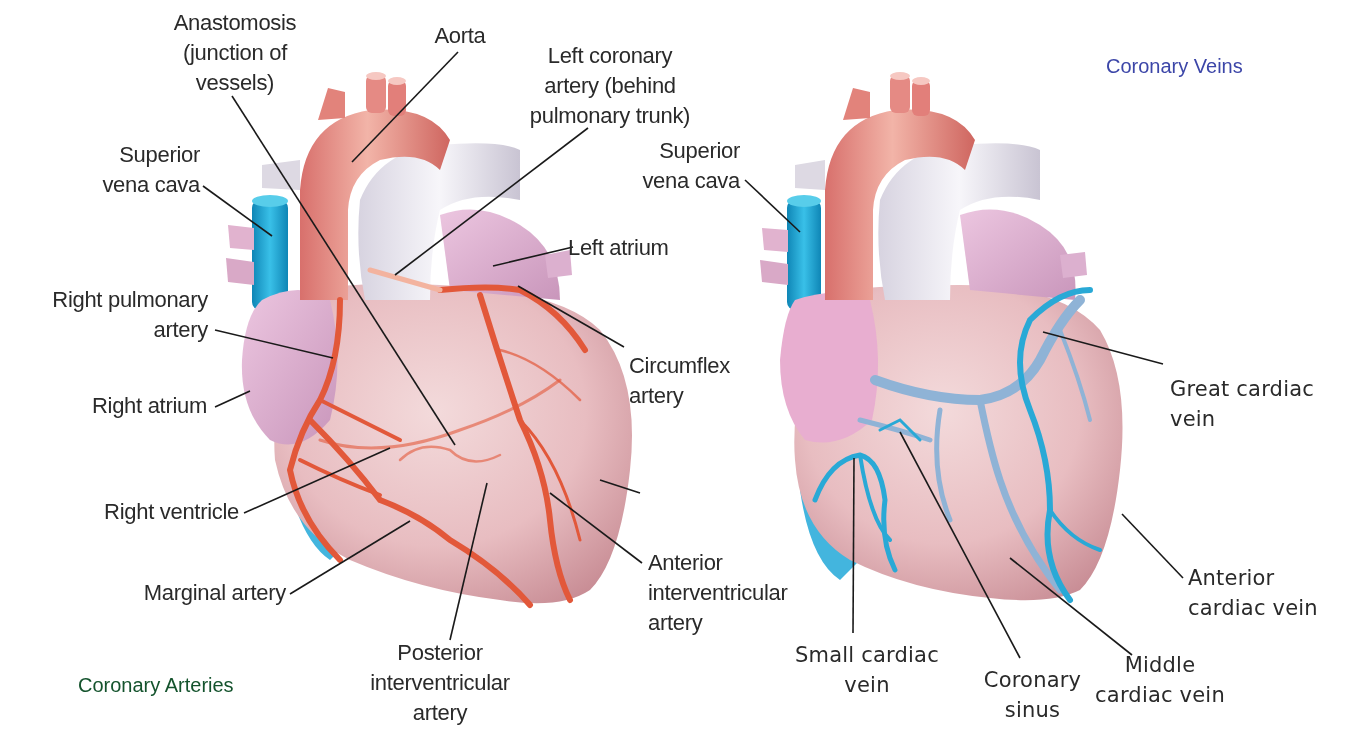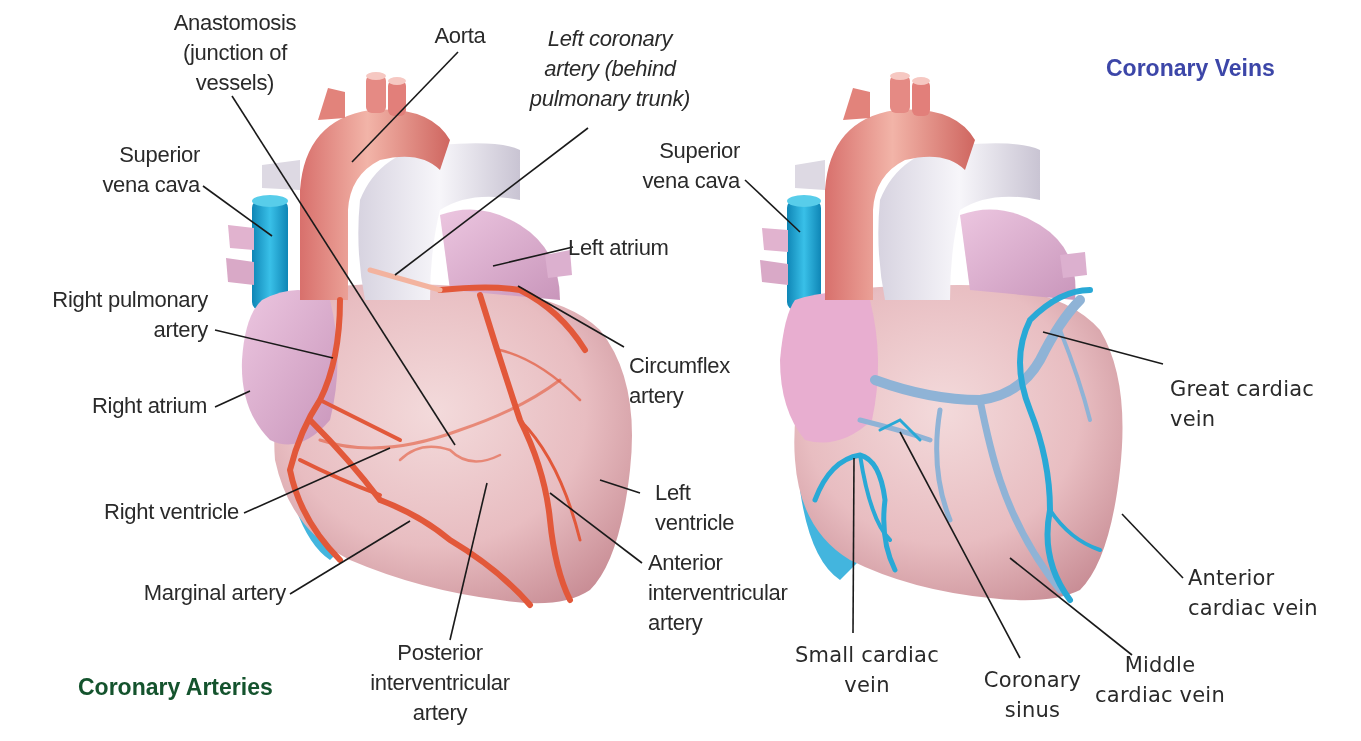--- a/index.html
+++ b/index.html
@@ -5,21 +5,21 @@
   html, body { margin: 0; padding: 0; background: #ffffff; }
   body { width: 1361px; height: 741px; position: relative; overflow: hidden;
          font-family: "Liberation Sans", sans-serif; }
   .stage { position: absolute; left: 0; top: 0; width: 1361px; height: 741px; }
   svg.art { position: absolute; left: 0; top: 0; }
   .lbl { position: absolute; color: #2a2a2a; font-size: 22px; line-height: 30px;
          font-family: "Liberation Sans", sans-serif; white-space: pre; letter-spacing: -0.3px; }
   .lbl.c { text-align: center; }
   .lbl.r { text-align: right; }
   .lbl.l { text-align: left; }
-  .title { position: absolute; font-weight: bold; font-size: 23px; white-space: nowrap;
+  .title { position: absolute; font-weight: normal; font-size: 20px; white-space: nowrap;
            font-family: "Liberation Sans", sans-serif; }
   .veins-lbl { font-family: "DejaVu Sans", sans-serif; font-size: 21px; letter-spacing: 0.2px; }
 </style>
 </head>
 <body>
 
 <div class="stage">
 
   <svg class="art" width="1361" height="741" viewBox="0 0 1361 741">
     <defs>
@@ -149,34 +149,32 @@
       <line x1="853" y1="633" x2="854" y2="458"></line>
       <line x1="1020" y1="658" x2="900" y2="432"></line>
       <line x1="1132" y1="655" x2="1010" y2="558"></line>
     </g>
   </svg>
 
   <div class="lbl c" style="left:150px; top:8px; width:170px;">Anastomosis
 (junction of
 vessels)</div>
   <div class="lbl c" style="left:420px; top:21px; width:80px;">Aorta</div>
-  <div class="lbl c" style="left:510px; top:24px; width:200px;font-style:italic;">Left coronary
+  <div class="lbl c" style="left:510px; top:41px; width:200px;">Left coronary
 artery (behind
 pulmonary trunk)</div>
   <div class="lbl r" style="left:80px; top:140px; width:120px;">Superior
 vena cava</div>
   <div class="lbl l" style="left:568px; top:233px;">Left atrium</div>
   <div class="lbl r" style="left:20px; top:285px; width:188px;">Right pulmonary
 artery</div>
   <div class="lbl l" style="left:629px; top:333px;margin-top:18px;">Circumflex
 artery</div>
   <div class="lbl r" style="left:40px; top:391px; width:167px;">Right atrium</div>
   <div class="lbl r" style="left:40px; top:497px; width:199px;">Right ventricle</div>
-  <div class="lbl l" style="left:655px; top:478px;">Left
-ventricle</div>
   <div class="lbl r" style="left:80px; top:578px; width:206px;">Marginal artery</div>
   <div class="lbl l" style="left:648px; top:548px;">Anterior
 interventricular
 artery</div>
   <div class="lbl c" style="left:355px; top:638px; width:170px;">Posterior
 interventricular
 artery</div>
   <div class="title" style="left:78px; top:674px; color:#14532d;">Coronary Arteries</div>
 
   <div class="title" style="left:1106px; top:55px; color:#3c46a8;">Coronary Veins</div>

